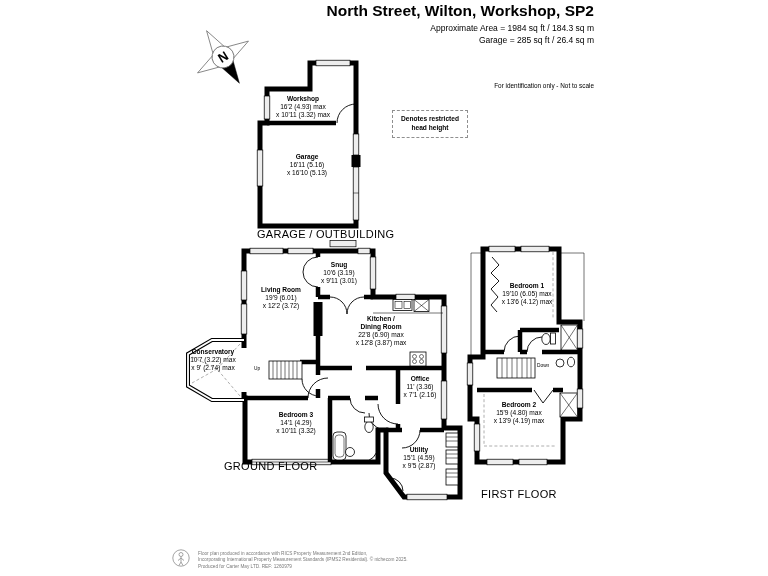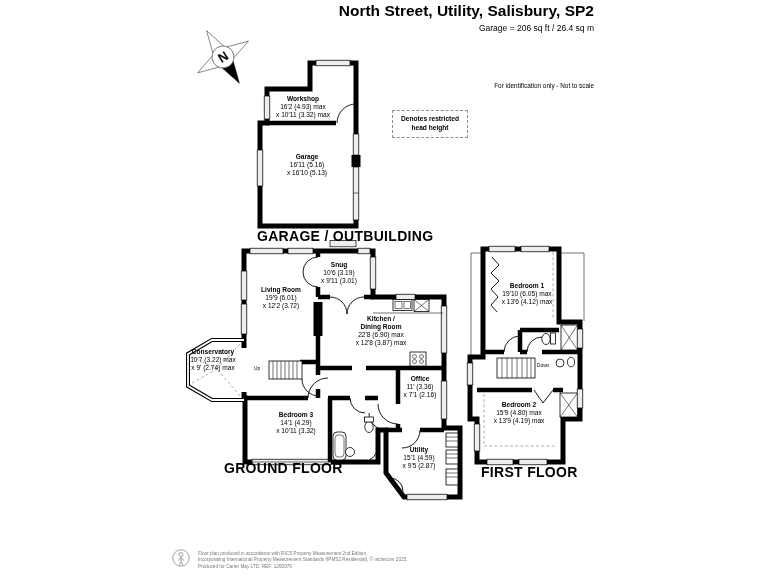--- a/index.html
+++ b/index.html
@@ -5,21 +5,21 @@
   html,body{margin:0;padding:0;background:#fff;}
   .page{position:relative;width:768px;height:576px;background:#fff;overflow:hidden;
         font-family:"Liberation Sans",sans-serif;color:#000;}
   .abs{position:absolute;}
   .title{font-weight:bold;font-size:15.5px;white-space:nowrap;}
   .meta{font-size:8.5px;line-height:11.5px;text-align:right;white-space:nowrap;}
   .disc{font-size:6.4px;text-align:right;white-space:nowrap;}
   .room-label{position:absolute;transform:translateX(-50%);text-align:center;
               font-size:6.6px;line-height:1.2;white-space:nowrap;}
   .room-label .rn{font-weight:bold;}
-  .cap{position:absolute;font-weight:bold;font-size:14px;letter-spacing:.3px;white-space:nowrap;}
+  .cap{position:absolute;font-weight:normal;font-size:11px;letter-spacing:.3px;white-space:nowrap;}
   .stair-lbl{position:absolute;font-size:4.8px;white-space:nowrap;}
   .legendbox{position:absolute;border:1px dashed #8f8f8f;text-align:center;
              font-size:6.6px;font-weight:bold;line-height:1.3;padding-top:4px;box-sizing:border-box;}
   .footer-txt{position:absolute;font-size:4.7px;line-height:6.4px;color:#7a7a7a;white-space:nowrap;}
   
   .wall{fill:#fff;stroke:#000;stroke-width:5;stroke-linejoin:miter;}
   .wall4{fill:none;stroke:#000;stroke-width:4;}
   .iw{fill:none;stroke:#000;stroke-width:4.5;}
   .thin{fill:none;stroke:#000;stroke-width:.9;}
   .thin2{fill:none;stroke:#000;stroke-width:.55;}
@@ -161,23 +161,24 @@
 
   <svg class="abs" style="left:190px;top:22px" width="66" height="70" viewBox="0 0 66 70">
     <g transform="rotate(-32 33 35)">
       <path d="M33,4 L40,28 L63,35 L40,42 L33,66 L26,42 L3,35 L26,28 Z" fill="#fff" stroke="#666" stroke-width="0.7"></path>
       <path d="M33,66 L26,42 L40,42 Z" fill="#000"></path>
       <circle cx="33" cy="35" r="11" fill="#fff" stroke="#666" stroke-width="0.8"></circle>
       <text x="33" y="39.5" text-anchor="middle" font-size="13" font-weight="bold" fill="#000" font-family="Liberation Sans, sans-serif">N</text>
     </g>
   </svg>
 
-  <div class="abs title" style="right:174px;top:2px">North Street, Utility, Salisbury, SP2</div>
+  <div class="abs title" style="right:174px;top:2px">North Street, Wilton, Workshop, SP2</div>
   <div class="abs meta" style="right:174px;top:23px">
-    <div>Garage = 206 sq ft / 26.4 sq m</div>
+    <div>Approximate Area = 1984 sq ft / 184.3 sq m</div>
+    <div>Garage = 285 sq ft / 26.4 sq m</div>
   </div>
   <div class="abs disc" style="right:174px;top:82px">For identification only - Not to scale</div>
 
   <div class="legendbox" style="left:392px;top:110px;width:76px;height:28px">
     <div>Denotes restricted</div>
     <div>head height</div>
   </div>
 
   <div class="room-label" style="left:303px;top:95px">
     <div class="rn">Workshop</div>
@@ -234,21 +235,21 @@
     <div class="rn">Bedroom 2</div>
     <div>15'9 (4.80) max</div>
     <div>x 13'9 (4.19) max</div>
   </div>
 
   <div class="stair-lbl" style="left:254px;top:366px">Up</div>
   <div class="stair-lbl" style="left:537px;top:363px">Down</div>
 
   <div class="cap" style="left:257px;top:228px">GARAGE / OUTBUILDING</div>
   <div class="cap" style="left:224px;top:460px">GROUND FLOOR</div>
-  <div class="cap" style="left:481px;top:464px">FIRST FLOOR</div>
+  <div class="cap" style="left:481px;top:488px">FIRST FLOOR</div>
 
   <svg class="abs" style="left:171px;top:547px" width="20" height="22" viewBox="0 0 20 22">
     <circle cx="10" cy="11" r="8.2" fill="none" stroke="#999" stroke-width="0.9"></circle>
     <circle cx="10" cy="7.5" r="2" fill="none" stroke="#999" stroke-width="0.9"></circle>
     <path d="M10,9.5 V15 M10,11 L7,13.5 M10,11 L13,13.5 M10,15 L8,18.5 M10,15 L12,18.5" fill="none" stroke="#999" stroke-width="0.9"></path>
   </svg>
   <div class="footer-txt" style="left:198px;top:551px">
     <div>Floor plan produced in accordance with RICS Property Measurement 2nd Edition,</div>
     <div>Incorporating International Property Measurement Standards (IPMS2 Residential).  © nichecom 2025.</div>
     <div>Produced for Carter May LTD.   REF: 1260979</div>

